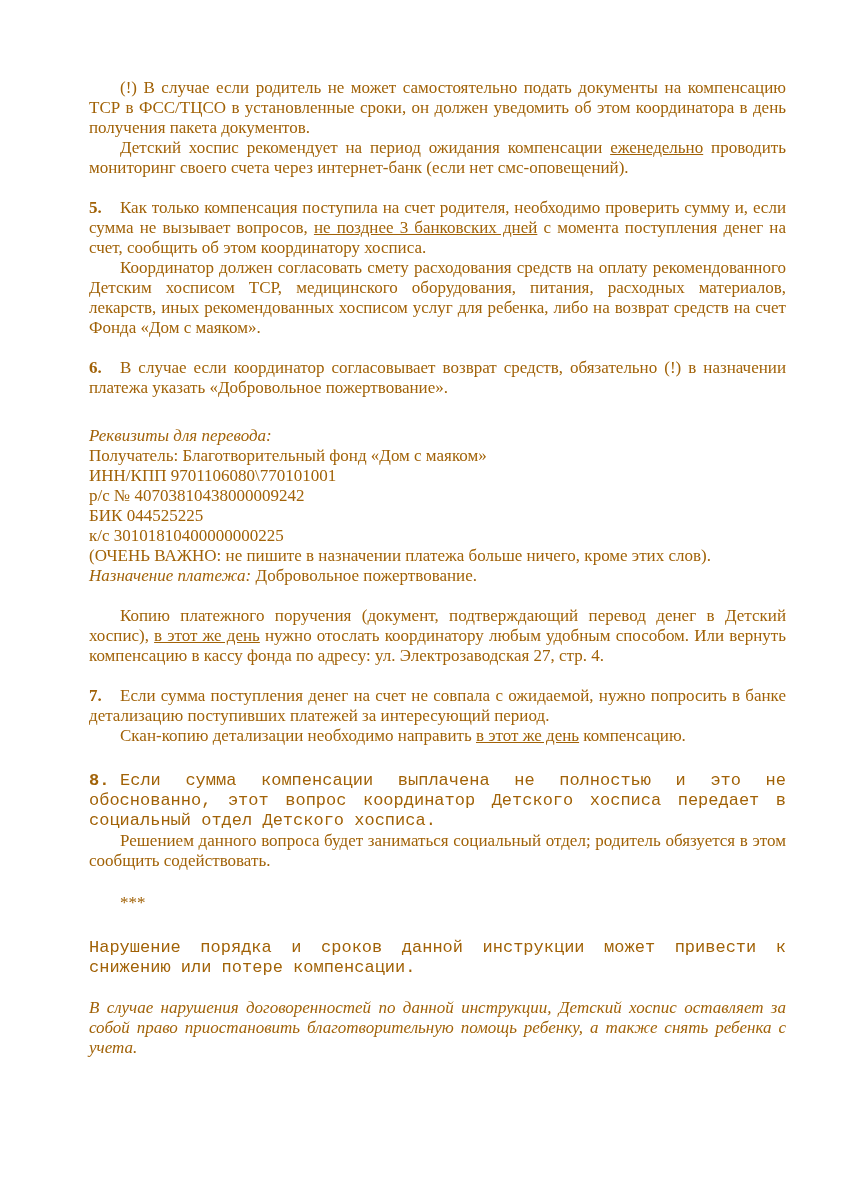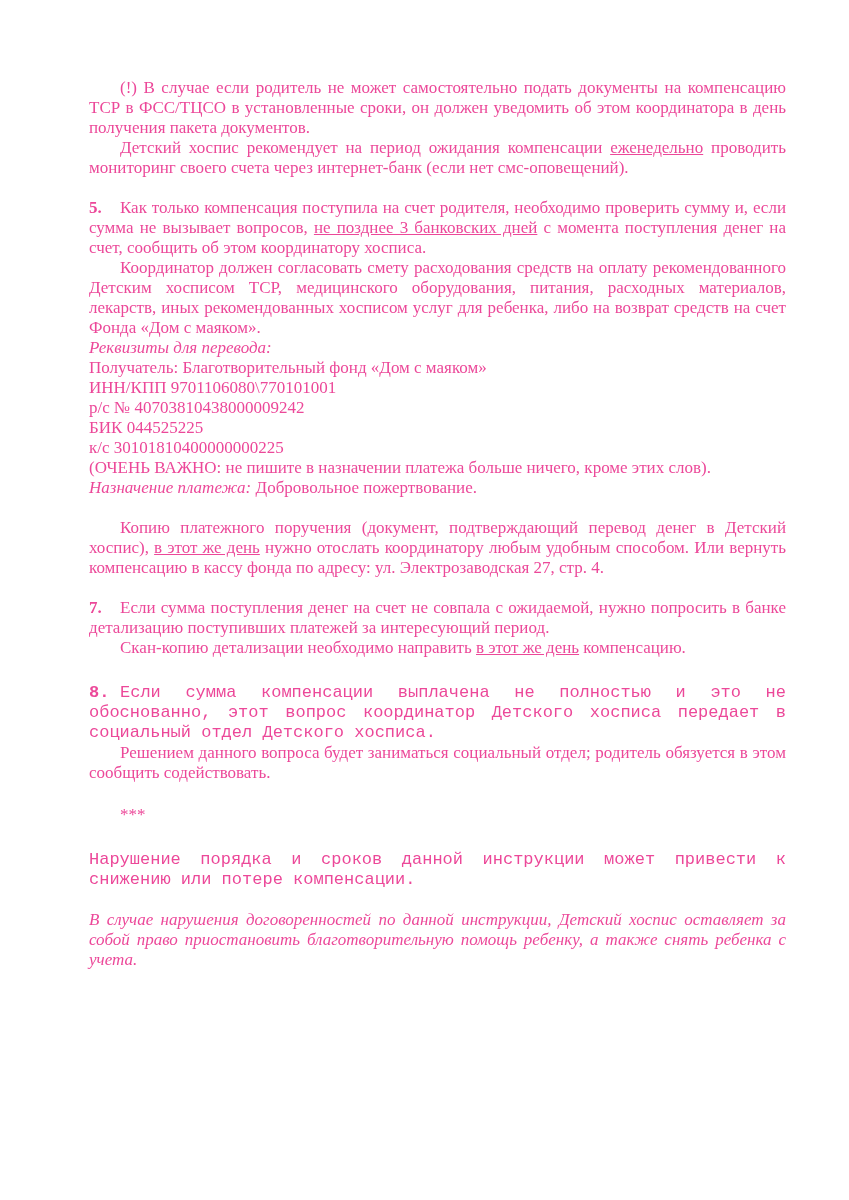--- a/index.html
+++ b/index.html
@@ -19,30 +19,30 @@
     background: #ffffff;
     font-family: "Liberation Serif", "DejaVu Serif", serif;
   }
   .doc {
     position: absolute;
     left: 89px;
     top: 78px;
     width: 697px;
     font-size: 17px;
     line-height: 20px;
-    color: #ec4899;
+    color: #a16207;
   }
   .doc p {
     margin: 0;
     padding: 0;
     text-align: justify;
   }
   .doc p.left { text-align: left; }
   .doc p.ind  { text-indent: 31px; }
-  .doc p.it   { font-style: italic; }
+  .doc p.it   { font-style: italic; margin-top: 28px; }
   .g20 { margin-top: 20px !important; }
   .g22 { margin-top: 22px !important; }
   .g25 { margin-top: 25px !important; font-family: Liberation Mono, monospace; }
   .g33 { margin-top: 33px !important; }
   .num {
     display: inline-block;
     width: 31px;
     font-weight: bold;
     text-indent: 0;
   }
@@ -51,20 +51,21 @@
 </style>
 </head>
 <body>
 
 <div class="page">
   <div class="doc">
       <p class="ind"><span>(!) В случае если родитель не может самостоятельно подать документы на компенсацию ТСР в ФСС/ТЦСО в установленные сроки, он должен уведомить об этом координатора в день получения пакета документов.</span></p>
       <p class="ind"><span>Детский хоспис рекомендует на период ожидания компенсации </span><span class="run-u">еженедельно</span><span> проводить мониторинг своего счета через интернет-банк (если нет смс-оповещений).</span></p>
       <p class="g20"><span class="num">5.</span><span>Как только компенсация поступила на счет родителя, необходимо проверить сумму и, если сумма не вызывает вопросов, </span><span class="run-u">не позднее 3 банковских дней</span><span> с момента поступления денег на счет, сообщить об этом координатору хосписа.</span></p>
       <p class="ind"><span>Координатор должен согласовать смету расходования средств на оплату рекомендованного Детским хосписом ТСР, медицинского оборудования, питания, расходных материалов, лекарств, иных рекомендованных хосписом услуг для ребенка, либо на возврат средств на счет Фонда «Дом с маяком».</span></p>
+      <p class="g20"><span class="num">6.</span><span>В случае если координатор согласовывает возврат средств, обязательно (!) в назначении платежа указать «Добровольное пожертвование».</span></p>
       <p class="left it"><span>Реквизиты для перевода:</span></p>
       <p class="left"><span>Получатель: Благотворительный фонд «Дом с маяком»</span></p>
       <p class="left"><span>ИНН/КПП 9701106080\770101001</span></p>
       <p class="left"><span>р/с № 40703810438000009242</span></p>
       <p class="left"><span>БИК 044525225</span></p>
       <p class="left"><span>к/с 30101810400000000225</span></p>
       <p class="left"><span>(ОЧЕНЬ ВАЖНО: не пишите в назначении платежа больше ничего, кроме этих слов).</span></p>
       <p class="left"><span class="run-i">Назначение платежа:</span><span> Добровольное пожертвование.</span></p>
       <p class="ind g20"><span>Копию платежного поручения (документ, подтверждающий перевод денег в Детский хоспис), </span><span class="run-u">в этот же день</span><span> нужно отослать координатору любым удобным способом. Или вернуть компенсацию в кассу фонда по адресу: ул. Электрозаводская 27, стр. 4.</span></p>
       <p class="g20"><span class="num">7.</span><span>Если сумма поступления денег на счет не совпала с ожидаемой, нужно попросить в банке детализацию поступивших платежей за интересующий период.</span></p>

